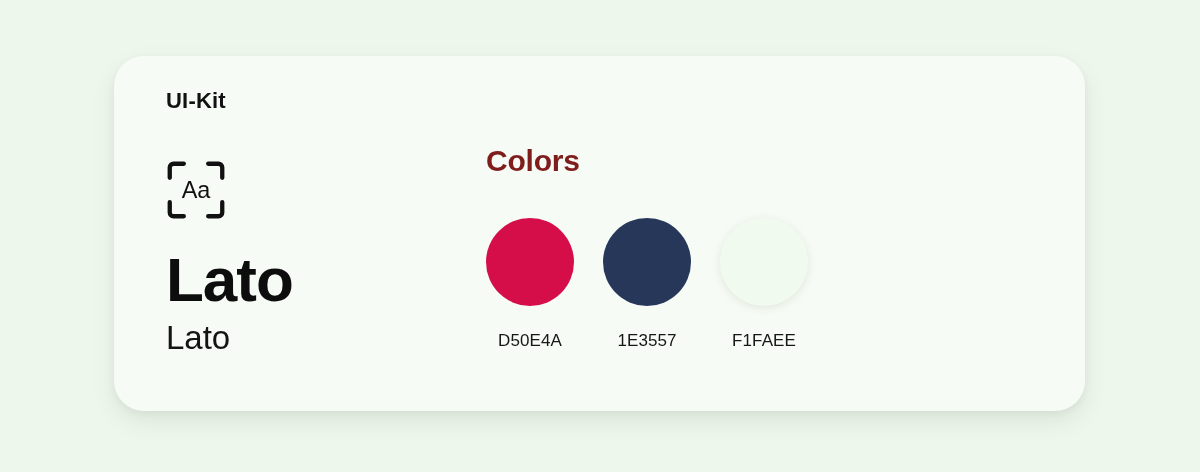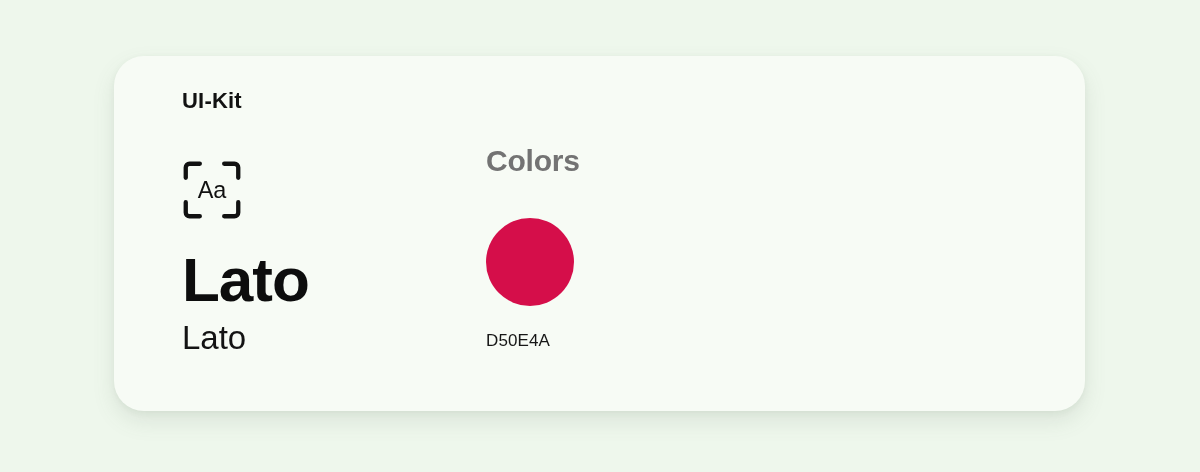--- a/index.html
+++ b/index.html
@@ -31,21 +31,21 @@
     height: 355px;
     background: #f7fbf5;
     border-radius: 30px;
     box-shadow: 0 10px 22px rgba(90, 110, 90, 0.13),
                 0 2px 6px rgba(90, 110, 90, 0.07);
   }
 
   
   .type-col {
     position: absolute;
-    left: 68px;
+    left: 52px;
     top: 34px;
     width: 310px;
   }
 
   .kit-label {
     font-size: 22px;
     font-weight: 700;
     letter-spacing: 0.2px;
     color: #121212;
     line-height: 1;
@@ -80,35 +80,35 @@
     position: absolute;
     left: 372px;
     top: 90px;
     right: 34px;
   }
 
   .colors-title {
     font-size: 30px;
     font-weight: 700;
     letter-spacing: -0.2px;
-    color: #737373;
+    color: #7f1d1d;
     line-height: 1;
   }
 
   .swatch-row {
     margin-top: 42px;
     display: flex;
     gap: 29px;
   }
 
   .swatch {
     width: 88px;
     display: flex;
     flex-direction: column;
-    align-items: flex-start;
+    align-items: center;
   }
 
   .swatch-dot {
     width: 88px;
     height: 88px;
     border-radius: 50%;
   }
 
   .swatch-dot.pale {
     box-shadow: 0 2px 8px rgba(110, 125, 110, 0.16);
@@ -154,20 +154,28 @@
       <div class="colors-title">Colors</div>
 
       <div class="swatch-row">
 
         <div class="swatch">
           <div class="swatch-dot" style="background: rgb(213, 14, 74);"></div>
           <div class="swatch-code">D50E4A</div>
         </div>
 
 
+        <div class="swatch">
+          <div class="swatch-dot" style="background: rgb(38, 55, 90);"></div>
+          <div class="swatch-code">1E3557</div>
+        </div>
 
+        <div class="swatch">
+          <div class="swatch-dot pale" style="background: rgb(241, 250, 238);"></div>
+          <div class="swatch-code">F1FAEE</div>
+        </div>
 
 
       </div>
     </div>
 
   </div>
 </div>
 
 </body></html>

